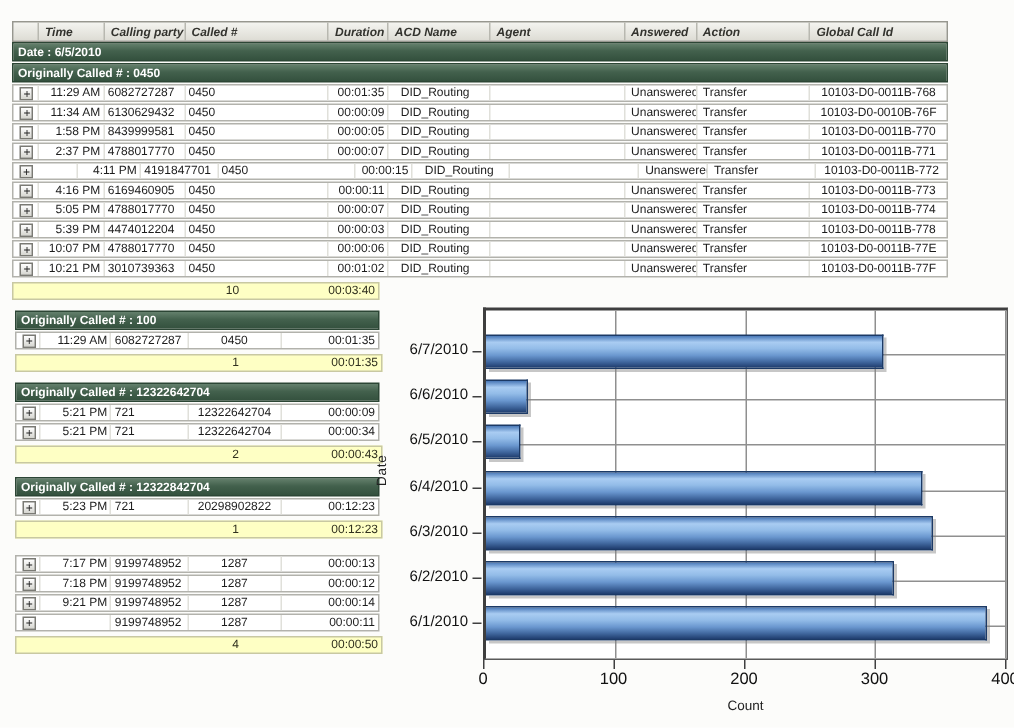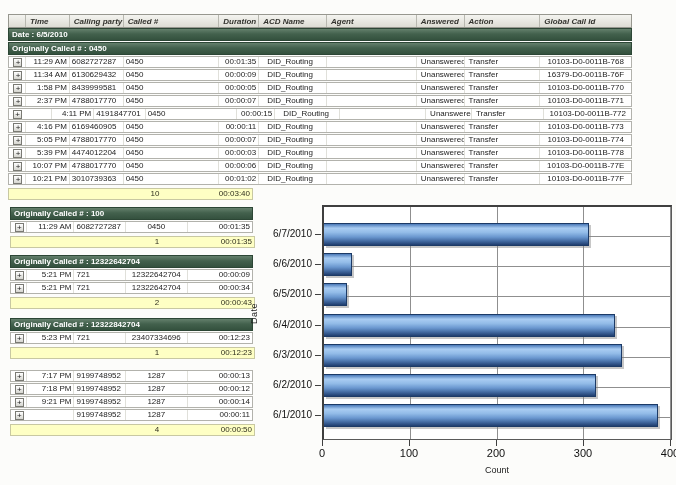--- a/index.html
+++ b/index.html
@@ -74,21 +74,21 @@
             <div class="expand">+</div>
           </div>
           <div class="cell ar" style="width: 44px;">11:34 AM</div>
           <div class="cell al" style="width: 54px;">6130629432</div>
           <div class="cell al" style="width: 96px;">0450</div>
           <div class="cell ar" style="width: 40px;">00:00:09</div>
           <div class="cell al" style="width: 68px; padding-left: 8px;">DID_Routing</div>
           <div class="cell al" style="width: 90px; padding-left: 4px;"></div>
           <div class="cell al" style="width: 48px; padding-left: 4px;">Unanswered</div>
           <div class="cell al" style="width: 76px; padding-left: 4px;">Transfer</div>
-          <div class="cell ac" style="width: 92px;">16379-D0-0011B-76F</div>
+          <div class="cell ac" style="width: 92px;">10103-D0-0010B-76F</div>
         </div>
         <div class="trow">
           <div class="cell ac" style="width: 16px;">
             <div class="expand">+</div>
           </div>
           <div class="cell ar" style="width: 44px;">1:58 PM</div>
           <div class="cell al" style="width: 54px;">8439999581</div>
           <div class="cell al" style="width: 96px;">0450</div>
           <div class="cell ar" style="width: 40px;">00:00:05</div>
           <div class="cell al" style="width: 68px; padding-left: 8px;">DID_Routing</div>
@@ -248,21 +248,21 @@
         </div>
       </div>
       <div class="sub-table" style="top: 318px;">
         <div class="band">Originally Called # : 12322842704</div>
         <div class="trow">
           <div class="cell ac" style="width: 15px;">
             <div class="expand">+</div>
           </div>
           <div class="cell ar" style="width: 48px;">5:23 PM</div>
           <div class="cell al" style="width: 52px;">721</div>
-          <div class="cell ac" style="width: 62px;">23407334696</div>
+          <div class="cell ac" style="width: 62px;">20298902822</div>
           <div class="cell ar" style="width: 66px;">00:12:23</div>
         </div>
         <div class="sumrow">
           <div class="cell ac" style="width: 115px;"></div>
           <div class="cell ac" style="width: 62px;">1</div>
           <div class="cell ar" style="width: 66px;">00:12:23</div>
         </div>
       </div>
       <div class="sub-table" style="top: 370px;">
         <div class="trow">

